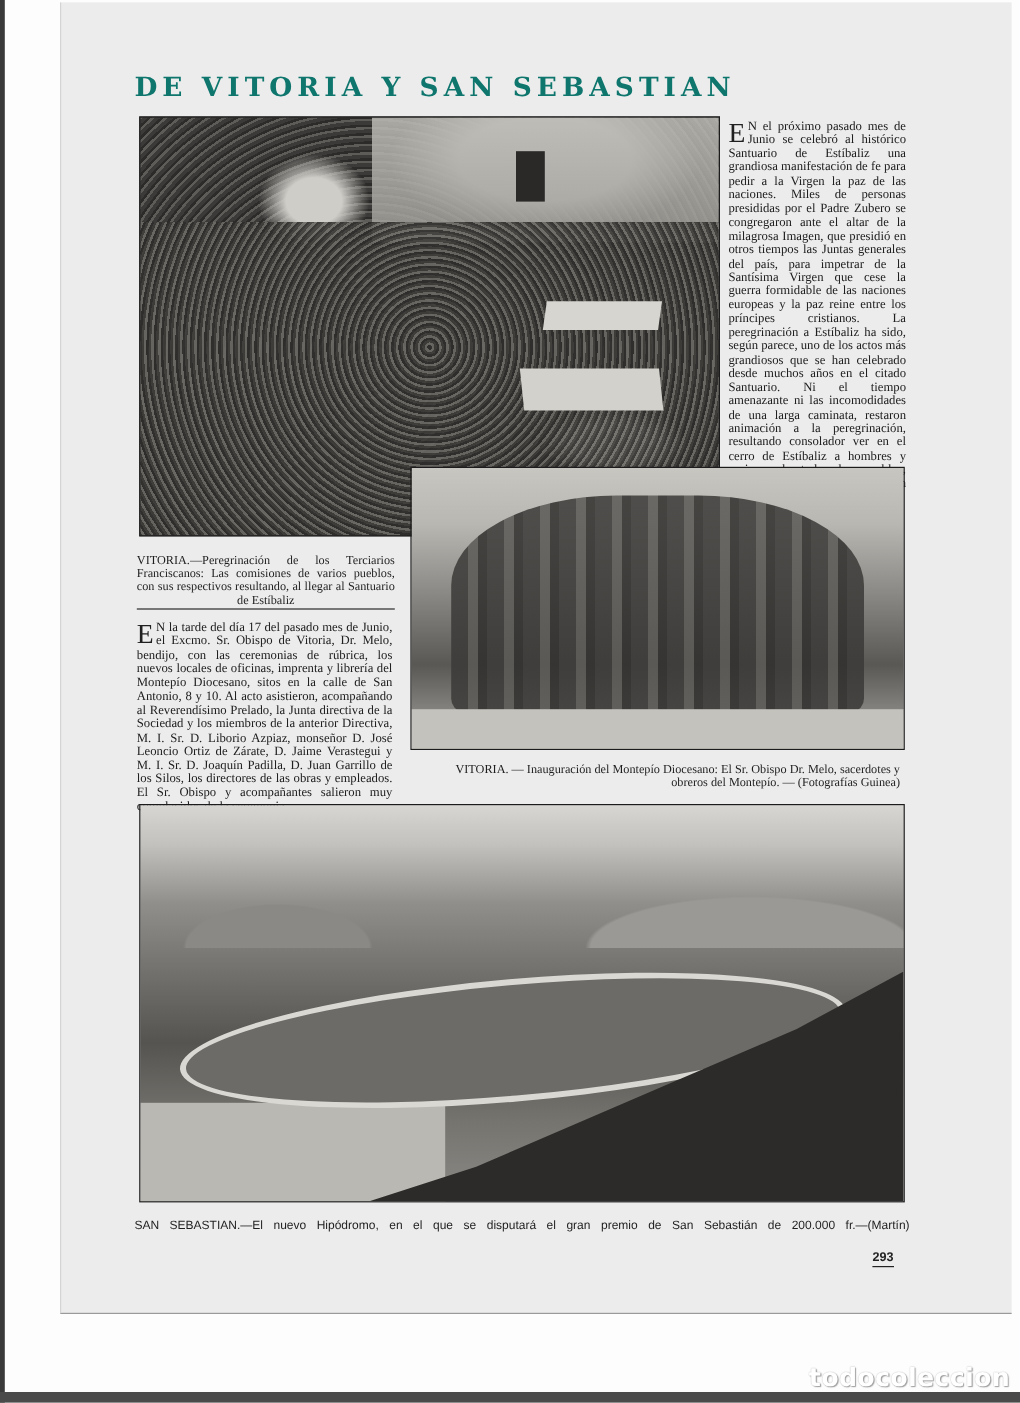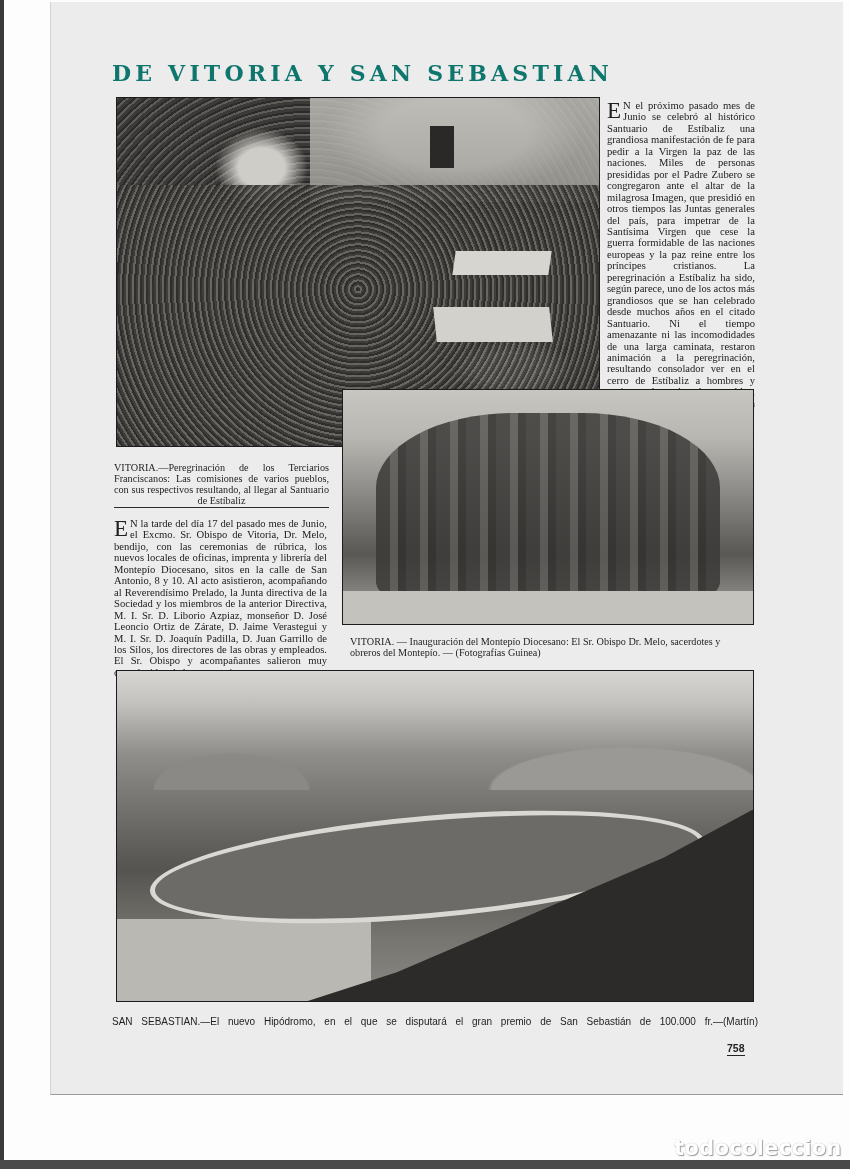--- a/index.html
+++ b/index.html
@@ -66,21 +66,21 @@
 
   .col-text {
     position:absolute; font-size:10.6px; line-height:11.45px; color:#202020;
     text-align:justify; hyphens:auto;
   }
   .col-right { left:607px; top:100px; width:148px; }
   .col-left { left:114px; top:518px; width:213px; }
   .dropcap { float:left; font-size:23px; line-height:20px; margin:1px 2px 0 0; }
 
   .caption {
-    position:absolute; font-size:10.2px; line-height:11px; color:#1e1e1e; text-align:left;
+    position:absolute; font-size:10.2px; line-height:11px; color:#1e1e1e; text-align:right;
   }
   .caption-crowd { left:114px; top:462px; width:215px; text-align:justify; text-align-last:center; }
   .caption-clergy { left:350px; top:636px; width:400px; }
   .caption-racetrack { left:112px; top:1016px; width:646px; font-family:"Liberation Sans", sans-serif; font-size:10px; text-align:justify; text-align-last:justify; }
   .rule { position:absolute; background:#2a2a2a; height:1px; }
 
   .page-number {
     position:absolute; left:727px; top:1042px; font-family:"Liberation Sans", sans-serif;
     font-size:10.5px; font-weight:bold; color:#222; border-bottom:1.5px solid #222; padding-bottom:1px;
   }
@@ -124,18 +124,18 @@
 
 <div class="caption caption-clergy">VITORIA. — Inauguración del Montepío Diocesano: El Sr. Obispo Dr. Melo, sacerdotes y obreros del Montepío. — (Fotografías Guinea)</div>
 
 <div class="photo photo-racetrack">
   <div class="mountains"></div>
   <div class="field"></div>
   <div class="track"></div>
   <div class="hill"></div>
 </div>
 
-<div class="caption caption-racetrack">SAN SEBASTIAN.—El nuevo Hipódromo, en el que se disputará el gran premio de San Sebastián de 100.000 fr.—(Martín)</div>
+<div class="caption caption-racetrack">SAN SEBASTIAN.—El nuevo Hipódromo, en el que se disputará el gran premio de San Sebastián de 200.000 fr.—(Martín)</div>
 
-<div class="page-number">758</div>
+<div class="page-number">293</div>
 
 <div class="watermark">todocoleccion</div>
 <div class="scan-edge-bottom"></div>
 
 </body></html>

